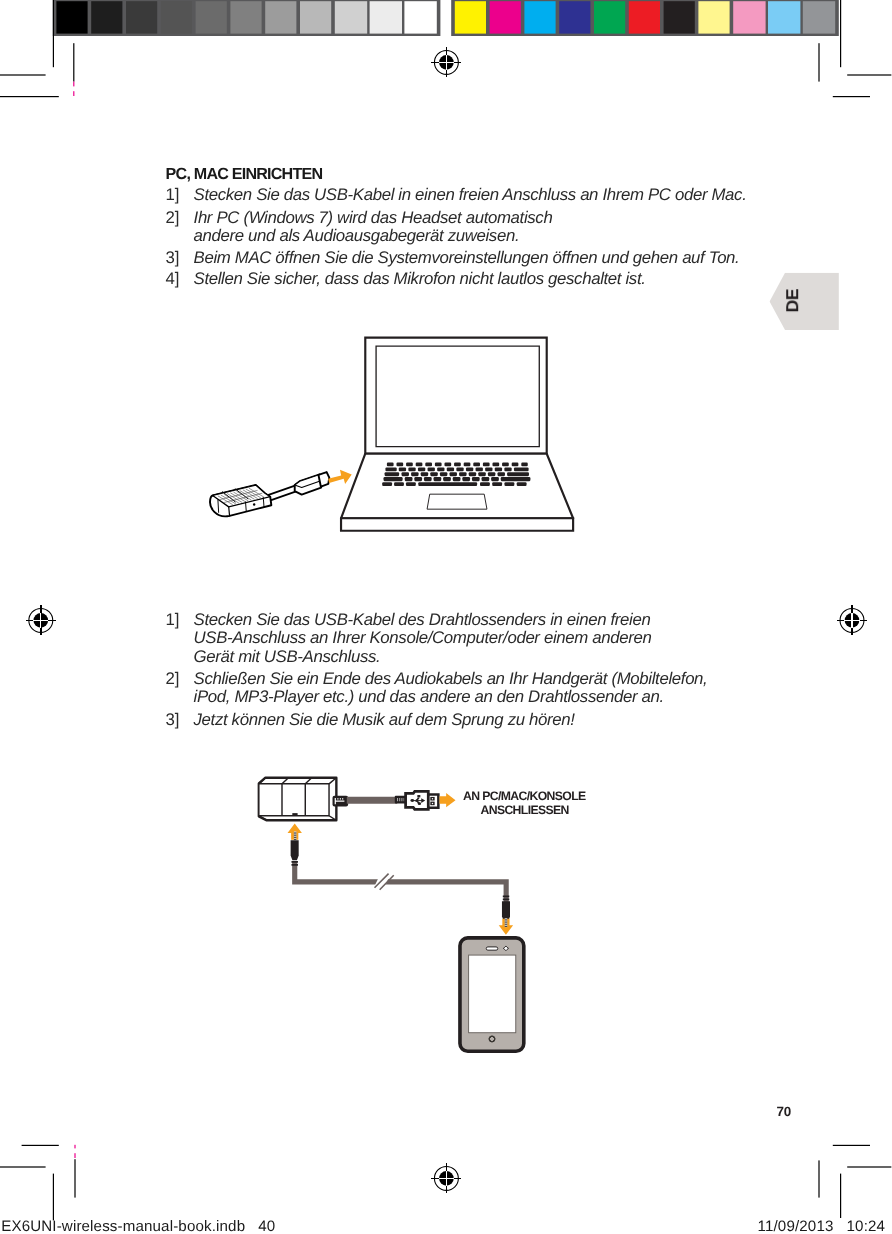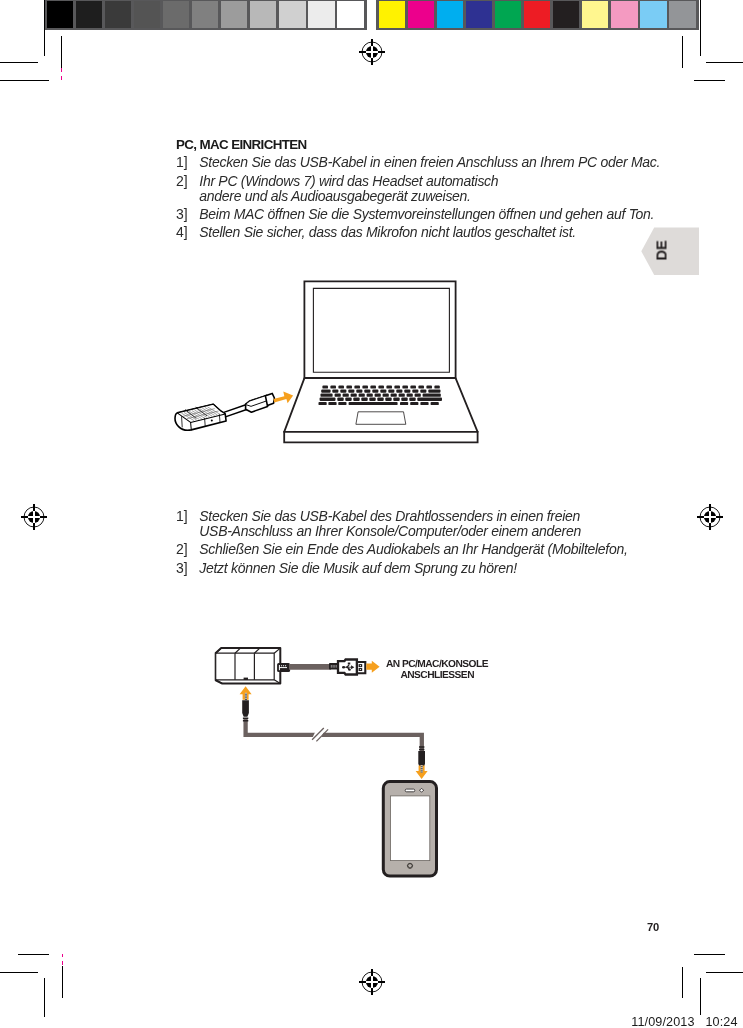--- a/index.html
+++ b/index.html
@@ -21,21 +21,21 @@
 
   
   .cm{position:absolute;background:#000;}
   .cmv{width:1px;}
   .cmh{height:1px;}
 
   
   .reg{position:absolute;}
 
   
-  .sect{position:absolute;left:138px;margin-left:38px;}
+  .sect{position:absolute;left:138px;}
   .sect .list{margin-top:3.0px;}
   .h{font-size:13.4px;font-weight:bold;letter-spacing:-0.64px;color:#1a1a1a;
      line-height:15.45px;white-space:pre;}
   .li{display:flex;font-size:14.0px;color:#2b2b2b;line-height:15.45px;margin-top:2.75px;}
   .num{width:23.3px;flex:none;white-space:pre;letter-spacing:-0.1px;}
   .txt{flex:1;}
   .ln{white-space:pre;letter-spacing:-0.29px;font-style:italic;}
 
   
   #detab{position:absolute;left:641.3px;top:227.4px;width:58.1px;height:47.7px;
@@ -159,26 +159,28 @@
           </div>
         </div>
       </div>
       <div class="sect" style="top: 505.8px;">
         <div class="list">
           <div class="li">
             <div class="num">1]</div>
             <div class="txt">
               <div class="ln">Stecken Sie das USB-Kabel des Drahtlossenders in einen freien</div>
               <div class="ln">USB-Anschluss an Ihrer Konsole/Computer/oder einem anderen</div>
+              <div class="ln">Gerät mit USB-Anschluss.</div>
             </div>
           </div>
           <div class="li">
             <div class="num">2]</div>
             <div class="txt">
               <div class="ln">Schließen Sie ein Ende des Audiokabels an Ihr Handgerät (Mobiltelefon,</div>
+              <div class="ln">iPod, MP3-Player etc.) und das andere an den Drahtlossender an.</div>
             </div>
           </div>
           <div class="li">
             <div class="num">3]</div>
             <div class="txt">
               <div class="ln">Jetzt können Sie die Musik auf dem Sprung zu hören!</div>
             </div>
           </div>
         </div>
       </div>
@@ -373,14 +375,15 @@
       <circle cx="410.0" cy="865.8" r="2.55" fill="none" stroke="#33302c" stroke-width="0.8"></circle>
     </g>
 
     <text x="385.9" y="666.9" font-family="Liberation Sans, sans-serif" font-size="10.2" font-weight="bold" fill="#231f20" letter-spacing="-0.52">AN PC/MAC/KONSOLE</text>
     <text x="400.4" y="678.1" font-family="Liberation Sans, sans-serif" font-size="10.2" font-weight="bold" fill="#231f20" letter-spacing="-0.52">ANSCHLIESSEN</text>
   </svg>
   <div id="detab">
       <span>DE</span>
     </div>
   <div id="pageno" style="left:647.0px;top:921.0px">70</div>
+  <div class="foot" style="left:1.0px;top:1015.4px">EX6UNI-wireless-manual-book.indb   40</div>
   <div class="foot" style="left:631.3px;top:1015.4px">11/09/2013   10:24</div>
 </div>
 
 </body></html>

